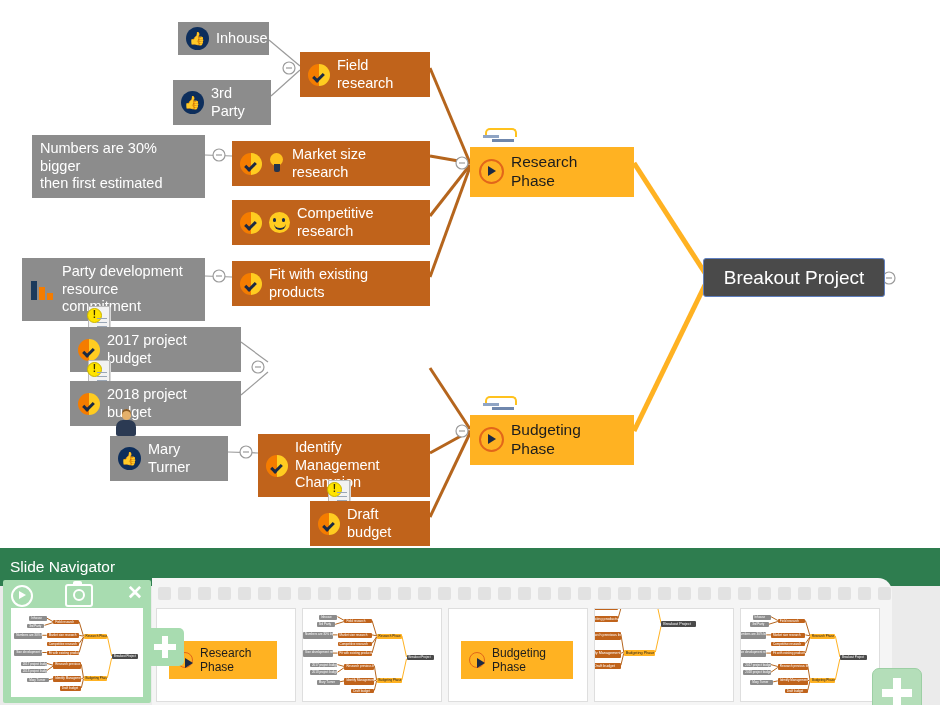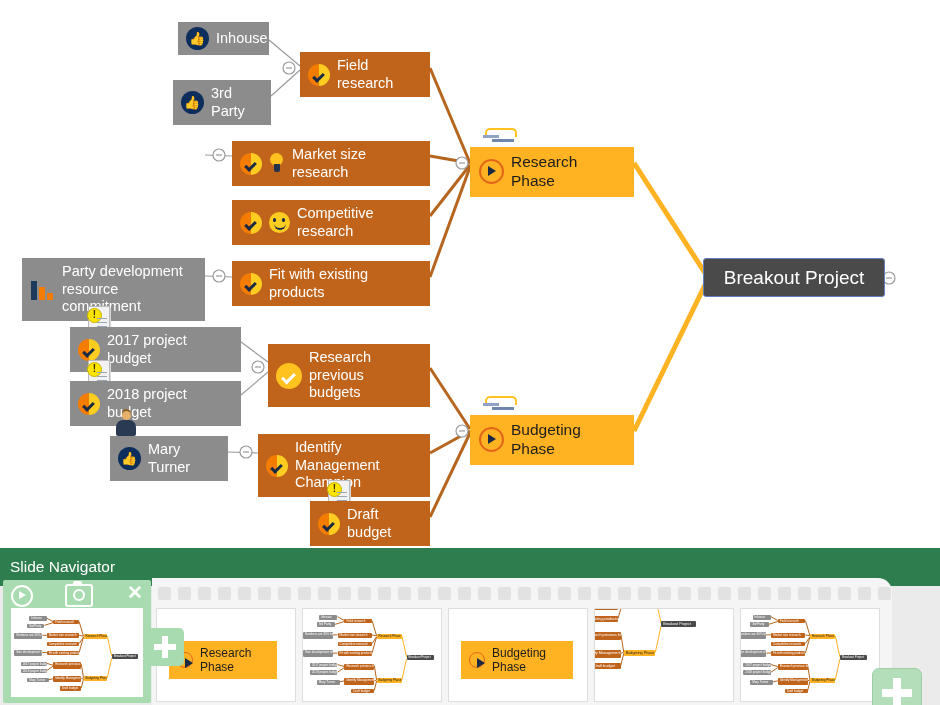--- a/index.html
+++ b/index.html
@@ -179,20 +179,24 @@
   <div class="node n-grey" style="left:173px;top:80px;width:98px;">
     <span class="ic ic-thumb"></span>
     <span class="label">3rd Party</span>
   </div>
 
   <div class="node n-brown" style="left:300px;top:52px;width:130px;">
     <span class="ic ic-check"></span>
     <span class="label">Field research</span>
   </div>
 
+  <div class="node n-grey" style="left:32px;top:135px;width:173px;">
+    <span class="label">Numbers are 30% bigger
+then first estimated</span>
+  </div>
 
   <div class="node n-brown" style="left:232px;top:141px;width:198px;">
     <span class="ic ic-check"></span>
     <span class="ic ic-bulb"></span>
     <span class="label">Market size research</span>
   </div>
 
   <div class="node n-brown" style="left:232px;top:200px;width:198px;">
     <span class="ic ic-check"></span>
     <span class="ic ic-smile"></span>
@@ -231,25 +235,20 @@
       <i></i>
       <i></i>
       <i></i>
       <i></i>
     </div>
   <div class="node n-grey" style="left:70px;top:381px;width:171px;">
     <span class="ic ic-check"></span>
     <span class="label">2018 project budget</span>
   </div>
 
-  <div class="node n-brown" style="left:268px;top:344px;width:162px;">
-    <span class="ic ic-check big"></span>
-    <span class="label">Research previous
-budgets</span>
-  </div>
 
   <div class="float ic-person" style="left:113px;top:411px;"></div>
   <div class="node n-grey" style="left:110px;top:436px;width:118px;">
     <span class="ic ic-thumb-o"></span>
     <span class="label">Mary Turner</span>
   </div>
 
   <div class="node n-brown" style="left:258px;top:434px;width:172px;">
     <span class="ic ic-check"></span>
     <span class="label">Identify Management

